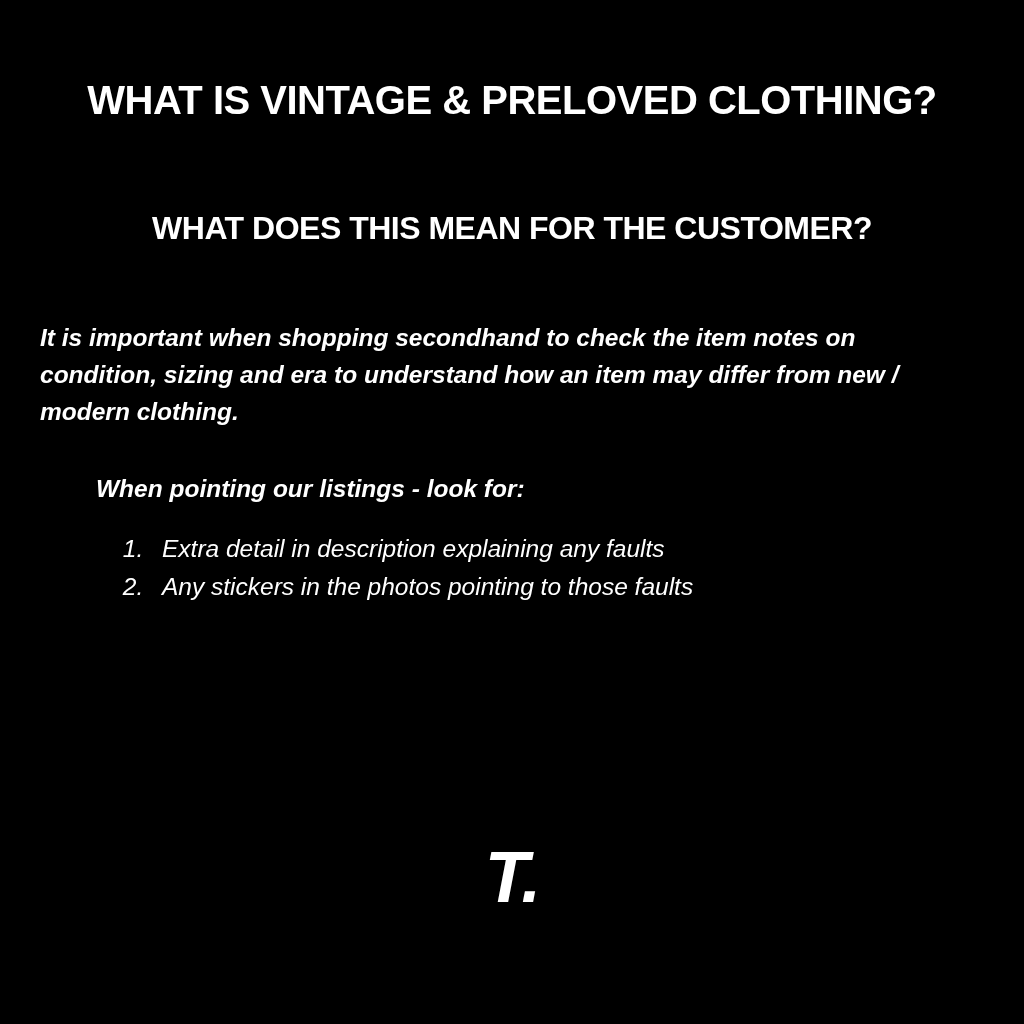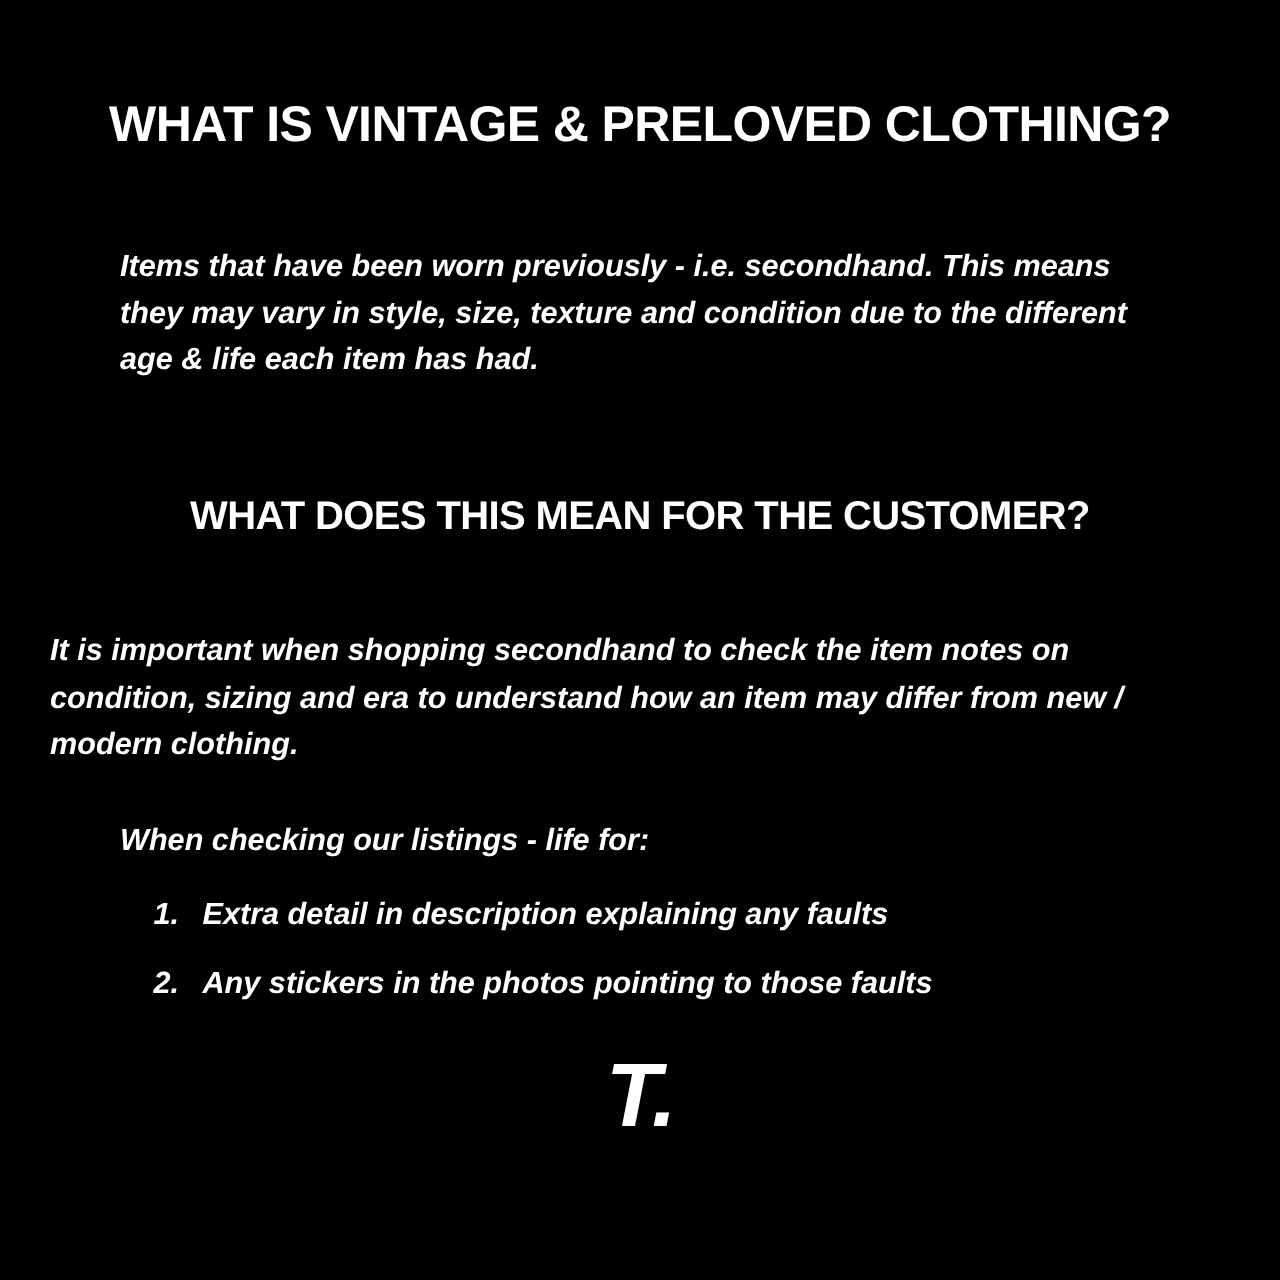--- a/index.html
+++ b/index.html
@@ -63,26 +63,25 @@
     padding: 0 100px 0 96px;
     margin-top: 40px;
   }
   ol.faults {
     margin: 22px 0 0 0;
     padding-left: 150px;
     list-style-position: outside;
   }
   ol.faults li {
     font-style: italic;
-    font-weight: bold;
+    font-weight: normal;
     font-size: 24.5px;
     line-height: 1.58;
     color: #ffffff;
     padding-left: 12px;
-    margin-top: 16px;
   }
   .logo {
     position: absolute;
     left: 0;
     right: 0;
     bottom: 38px;
     text-align: center;
   }
   .logo-mark {
     display: inline-block;
@@ -95,34 +94,31 @@
     color: #ffffff;
   }
 </style>
 </head>
 <body>
 
 <div class="page">
 
   <h1 class="heading heading-1">WHAT IS VINTAGE &amp; PRELOVED CLOTHING?</h1>
 
-  <div class="block-1">
-    <p class="body-text">Items that have been worn previously - i.e. secondhand. This means they may vary in style, size, texture and condition due to the different age &amp; life each item has had.</p>
-  </div>
 
   <div class="block-2-wrap">
     <h2 class="heading heading-2">WHAT DOES THIS MEAN FOR THE CUSTOMER?</h2>
   </div>
 
   <div class="block-3">
     <p class="body-text">It is important when shopping secondhand to check the item notes on condition, sizing and era to understand how an item may differ from new / modern clothing.</p>
   </div>
 
   <div class="block-4">
-    <p class="body-text">When checking our listings - life for:</p>
+    <p class="body-text">When pointing our listings - look for:</p>
   </div>
 
   <ol class="faults">
     <li>Extra detail in description explaining any faults</li>
     <li>Any stickers in the photos pointing to those faults</li>
   </ol>
 
   <div class="logo">
     <span class="logo-mark">T.</span>
   </div>

